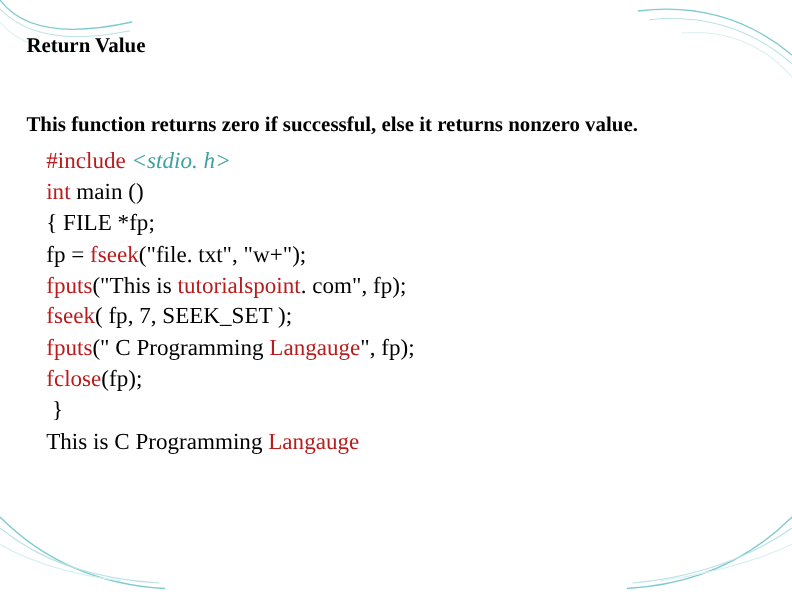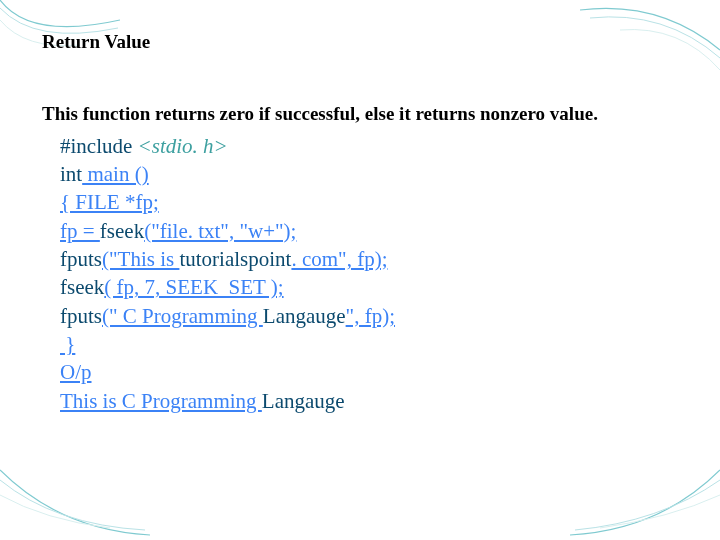--- a/index.html
+++ b/index.html
@@ -26,21 +26,21 @@
   }
   .corner svg { display: block; }
   .tl { top: 0; left: 0; }
   .tr { top: 0; right: 0; }
   .bl { bottom: 0; left: 0; }
   .br { bottom: 0; right: 0; }
 
   .content {
     position: absolute;
     top: 30px;
-    left: 42px;
+    left: 24px;
     right: 24px;
   }
   .heading {
     font-weight: bold;
     font-size: 19px;
     line-height: 1.25;
     margin-bottom: 2px;
   }
   .desc {
     font-weight: bold;
@@ -49,23 +49,23 @@
     margin-bottom: 6px;
     max-width: 640px;
     margin-top: 48px;
   }
   .code {
     font-size: 21px;
     line-height: 1.35;
     margin-left: 18px;
   }
   .code .line { white-space: pre; }
-  .red { color: #0c4a6e; }
+  .red { color: #b91c1c; }
   .teal { color: #3ea0a0; font-style: italic; }
-  .black { color: #3b82f6; text-decoration: underline; }
+  .black { color: #000000; }
 </style>
 </head>
 <body>
 
 <div class="slide">
 
   <div class="corner tl">
     <svg width="120" height="70" viewBox="0 0 120 70">
       <path d="M0 0 Q 30 40 120 20" stroke="#7fcad0" stroke-width="1.2" fill="none"></path>
       <path d="M0 8 Q 35 45 118 28" stroke="#b9e2e6" stroke-width="1" fill="none"></path>
@@ -99,18 +99,18 @@
     <div class="desc">This function returns zero if successful, else it returns nonzero value.</div>
 
     <div class="code">
       <div class="line"><span class="red">#include </span><span class="teal">&lt;stdio. h&gt;</span></div>
       <div class="line"><span class="red">int</span><span class="black"> main ()</span></div>
       <div class="line"><span class="black">{ FILE *fp;</span></div>
       <div class="line"><span class="black">fp = </span><span class="red">fseek</span><span class="black">("file. txt", "w+");</span></div>
       <div class="line"><span class="red">fputs</span><span class="black">("This is </span><span class="red">tutorialspoint</span><span class="black">. com", fp);</span></div>
       <div class="line"><span class="red">fseek</span><span class="black">( fp, 7, SEEK_SET );</span></div>
       <div class="line"><span class="red">fputs</span><span class="black">(" C Programming </span><span class="red">Langauge</span><span class="black">", fp);</span></div>
+      <div class="line"><span class="red">fclose</span><span class="black">(fp);</span></div>
       <div class="line"><span class="black"> }</span></div>
-      <div class="line"><span class="black">O/p</span></div>
       <div class="line"><span class="black">This is C Programming </span><span class="red">Langauge</span></div>
     </div>
   </div>
 </div>
 
 </body></html>

